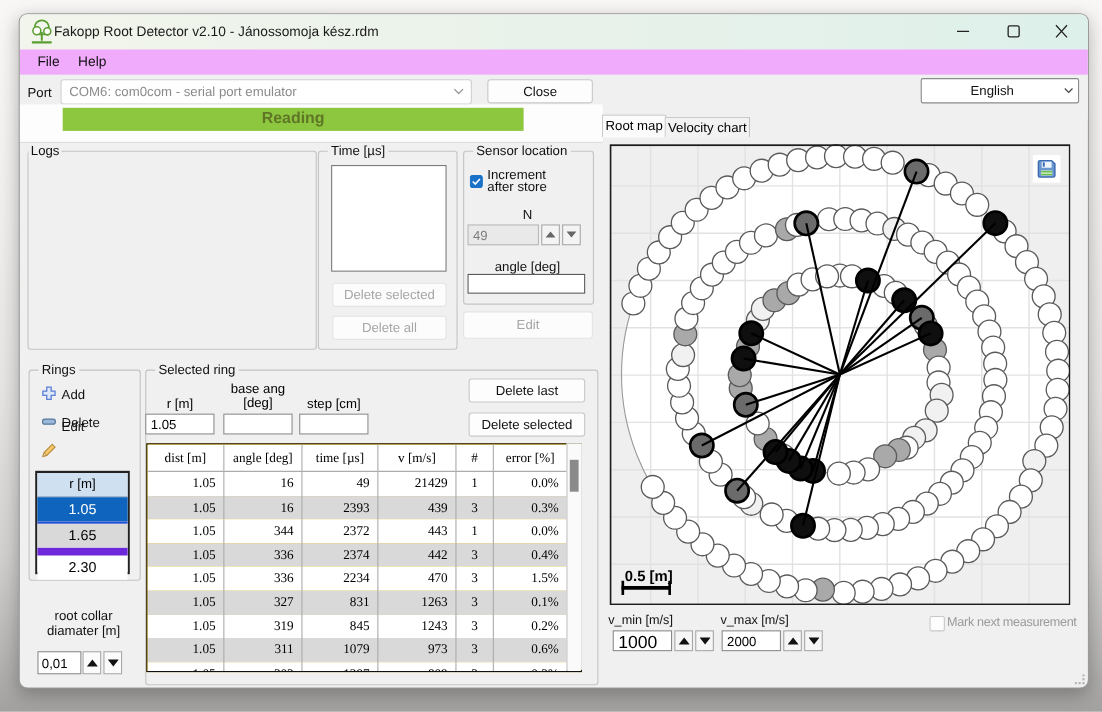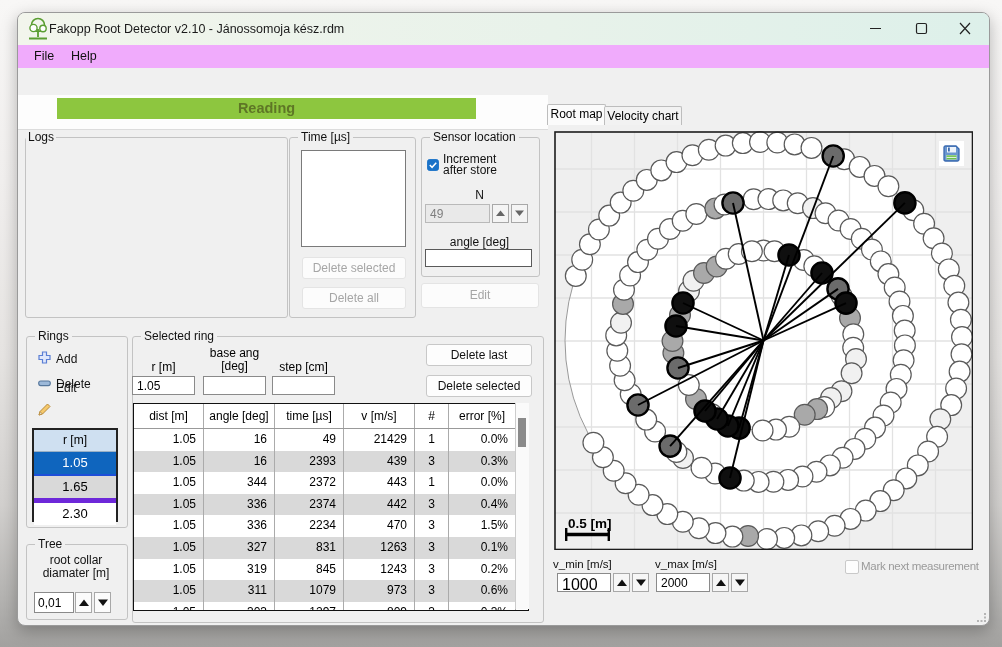--- a/index.html
+++ b/index.html
@@ -39,20 +39,36 @@
           <rect x="17.5" y="10.5" width="10" height="10" rx="1.5" fill="none" stroke="#222" stroke-width="1.2"></rect>
         </svg></div>
   <div class="winbtn" style="right:2px"><svg width="44" height="31">
           <path d="M17 10 L27 21 M27 10 L17 21" stroke="#222" stroke-width="1.2" fill="none"></path>
         </svg></div>
  </div>
  <div id="menubar">
    <span class="abs" style="left:16px;top:4px">File</span>
    <span class="abs" style="left:53px;top:4px">Help</span>
  </div>
+ <div id="portrow">
+   <span class="abs" style="left:7px;top:9px;font-size:12px;color:#111">Port</span>
+   <div class="abs" style="left:37px;top:4px;width:372px;height:21px;background:#fff;border:1px solid #d0d0d0;border-radius:3px;">
+     <span class="abs" style="left:7px;top:3px;font-size:12px;color:#8a8a8a">COM6: com0com - serial port emulator</span>
+     <svg class="abs" style="right:6px;top:6px" width="10" height="8">
+          <path d="M1 2 L5 6 L9 2" fill="none" stroke="#999" stroke-width="1.2"></path>
+        </svg>
+   </div>
+   <div class="btn" style="left:425px;top:4px;width:94px;height:20px;line-height:20px;">Close</div>
+   <div class="abs" style="left:819px;top:3px;width:142px;height:21px;background:#fff;border:1px solid #8a8a8a;border-radius:2px;">
+     <span class="abs" style="left:0;right:14px;top:3px;font-size:12px;color:#111;text-align:center">English</span>
+     <svg class="abs" style="right:4px;top:7px" width="9" height="7">
+          <path d="M1 1.5 L4.5 5 L8 1.5" fill="none" stroke="#444" stroke-width="1.1"></path>
+        </svg>
+   </div>
+ </div>
  <div class="abs" style="left:0;top:82px;width:530px;height:34px;background:#fdfdfd;"></div>
  <div class="abs" style="left:39px;top:85px;width:419px;height:21px;background:#8dc63f;text-align:center;
   font-size:14.5px;font-weight:bold;color:#5e7626;line-height:21px;">Reading</div>
  <div class="abs" style="left:0;top:116px;width:530px;height:1px;background:#dcdcdc;"></div>
 
  <div class="gbox" style="left:7px;top:124px;width:261px;height:179px;">
    <div class="glabel" style="left:0;padding:0 2px">Logs</div>
  </div>
 
  <div class="gbox" style="left:271px;top:124px;width:125px;height:179px;">
@@ -101,26 +117,23 @@
  <div class="abs" style="left:38px;top:364px;font-size:12px;color:#111;">Delete</div>
  <svg class="abs" style="left:19px;top:389px" width="15" height="15" viewBox="0 0 15 15">
    <path d="M2 13 L3 9.5 L10.5 2 L13 4.5 L5.5 12 Z" fill="#f5c96c" stroke="#b98a3a" stroke-width="1"></path>
    <path d="M2 13 L3.2 9.7 L5.3 11.8 Z" fill="#e8e0cf" stroke="#b98a3a" stroke-width="0.8"></path>
  </svg>
  <div class="abs" style="left:38px;top:368px;font-size:12px;color:#111;">Edit</div>
  <div class="abs" style="left:14px;top:415px;width:82px;height:90px;background:#fff;border:2px solid #222;">
    <div style="height:21px;line-height:21px;background:#cfe0f1;border-bottom:1px solid #9ab0c5;text-align:center;font-size:12px;">r [m]</div>
    <div style="height:22px;line-height:22px;background:#0f65be;color:#fff;text-align:center;font-size:13px;">1.05</div>
    <div style="height:22px;line-height:22px;background:#d9d9d9;border-top:2px solid #1d4ed8;text-align:center;font-size:13px;">1.65</div>
-   <div style="height:22px;line-height:22px;background:#fff;border-top:5px solid #6d28d9;text-align:center;font-size:13px;">2.30</div>
- </div>
-
- <div class="gbox" style="left:8px;top:531px;width:100px;height:74px;">
-   <div class="glabel">Tree</div>
- </div>
+   <div style="height:22px;line-height:22px;background:#fff;border-top:7px solid #6d28d9;text-align:center;font-size:13px;">2.30</div>
+ </div>
+
  <div class="abs" style="left:8px;top:541px;width:100px;text-align:center;font-size:12px;color:#111;line-height:13px;">root collar<br>diamater [m]</div>
  <div class="abs" style="left:16px;top:579px;width:38px;height:19px;background:#fff;border:1px solid #8a8a8a;">
    <span class="abs" style="left:3px;top:3px;font-size:12px;">0,01</span>
  </div>
  <div class="spinbtn" style="left:57px;top:579px;width:17px;height:21px;background:#fbfbfb;">
       <svg width="10" height="8" style="margin-top:6px">
         <path d="M0 7 L5 0.5 L10 7 Z" fill="#111"></path>
       </svg>
     </div>
  <div class="spinbtn" style="left:76px;top:579px;width:17px;height:21px;background:#fbfbfb;">
@@ -136,21 +149,21 @@
  <div class="abs" style="left:185px;top:334px;width:63px;text-align:center;font-size:12px;line-height:13px;">base ang<br>[deg]</div>
  <div class="abs" style="left:254px;top:347px;width:63px;text-align:center;font-size:12px;">step [cm]</div>
  <div class="abs" style="left:114px;top:363px;width:61px;height:17px;background:#fff;border:1px solid #8a8a8a;">
       <span class="abs" style="left:4px;top:2px;font-size:12px;">1.05</span>
     </div>
  <div class="abs" style="left:185px;top:363px;width:61px;height:17px;background:#fff;border:1px solid #8a8a8a;"></div>
  <div class="abs" style="left:254px;top:363px;width:61px;height:17px;background:#fff;border:1px solid #8a8a8a;"></div>
  <div class="btn" style="left:408px;top:331px;width:104px;height:20px;line-height:20px;">Delete last</div>
  <div class="btn" style="left:408px;top:362px;width:104px;height:20px;line-height:20px;">Delete selected</div>
 
- <div class="abs" style="left:115px;top:390px;width:394px;height:206px;background:#eab308;border:1.5px solid #111;overflow:hidden;">
+ <div class="abs" style="left:115px;top:390px;width:394px;height:206px;background:#eab308;border:1.5px solid #111;overflow:hidden;font-family:Liberation Serif, serif;">
    <div class="tr" style="height:24px;line-height:24px;background:#fff;border-bottom:1px solid #999;">
      <div class="tc" style="width:70px;text-align:center;padding-right:0;font-size:12px">dist [m]</div>
      <div class="tc" style="width:71px;text-align:center;padding-right:0;font-size:12px">angle [deg]</div>
      <div class="tc" style="width:69px;text-align:center;padding-right:0;font-size:12px">time [µs]</div>
      <div class="tc" style="width:71px;text-align:center;padding-right:0;font-size:12px">v [m/s]</div>
      <div class="tc" style="width:34px;text-align:center;padding-right:0;font-size:12px">#</div>
      <div class="tc" style="width:67px;text-align:center;padding-right:0;font-size:12px">error [%]</div>
    </div>
    <div class="tr" style="background:#ffffff">
         <div class="tc" style="width:70px">1.05</div>

